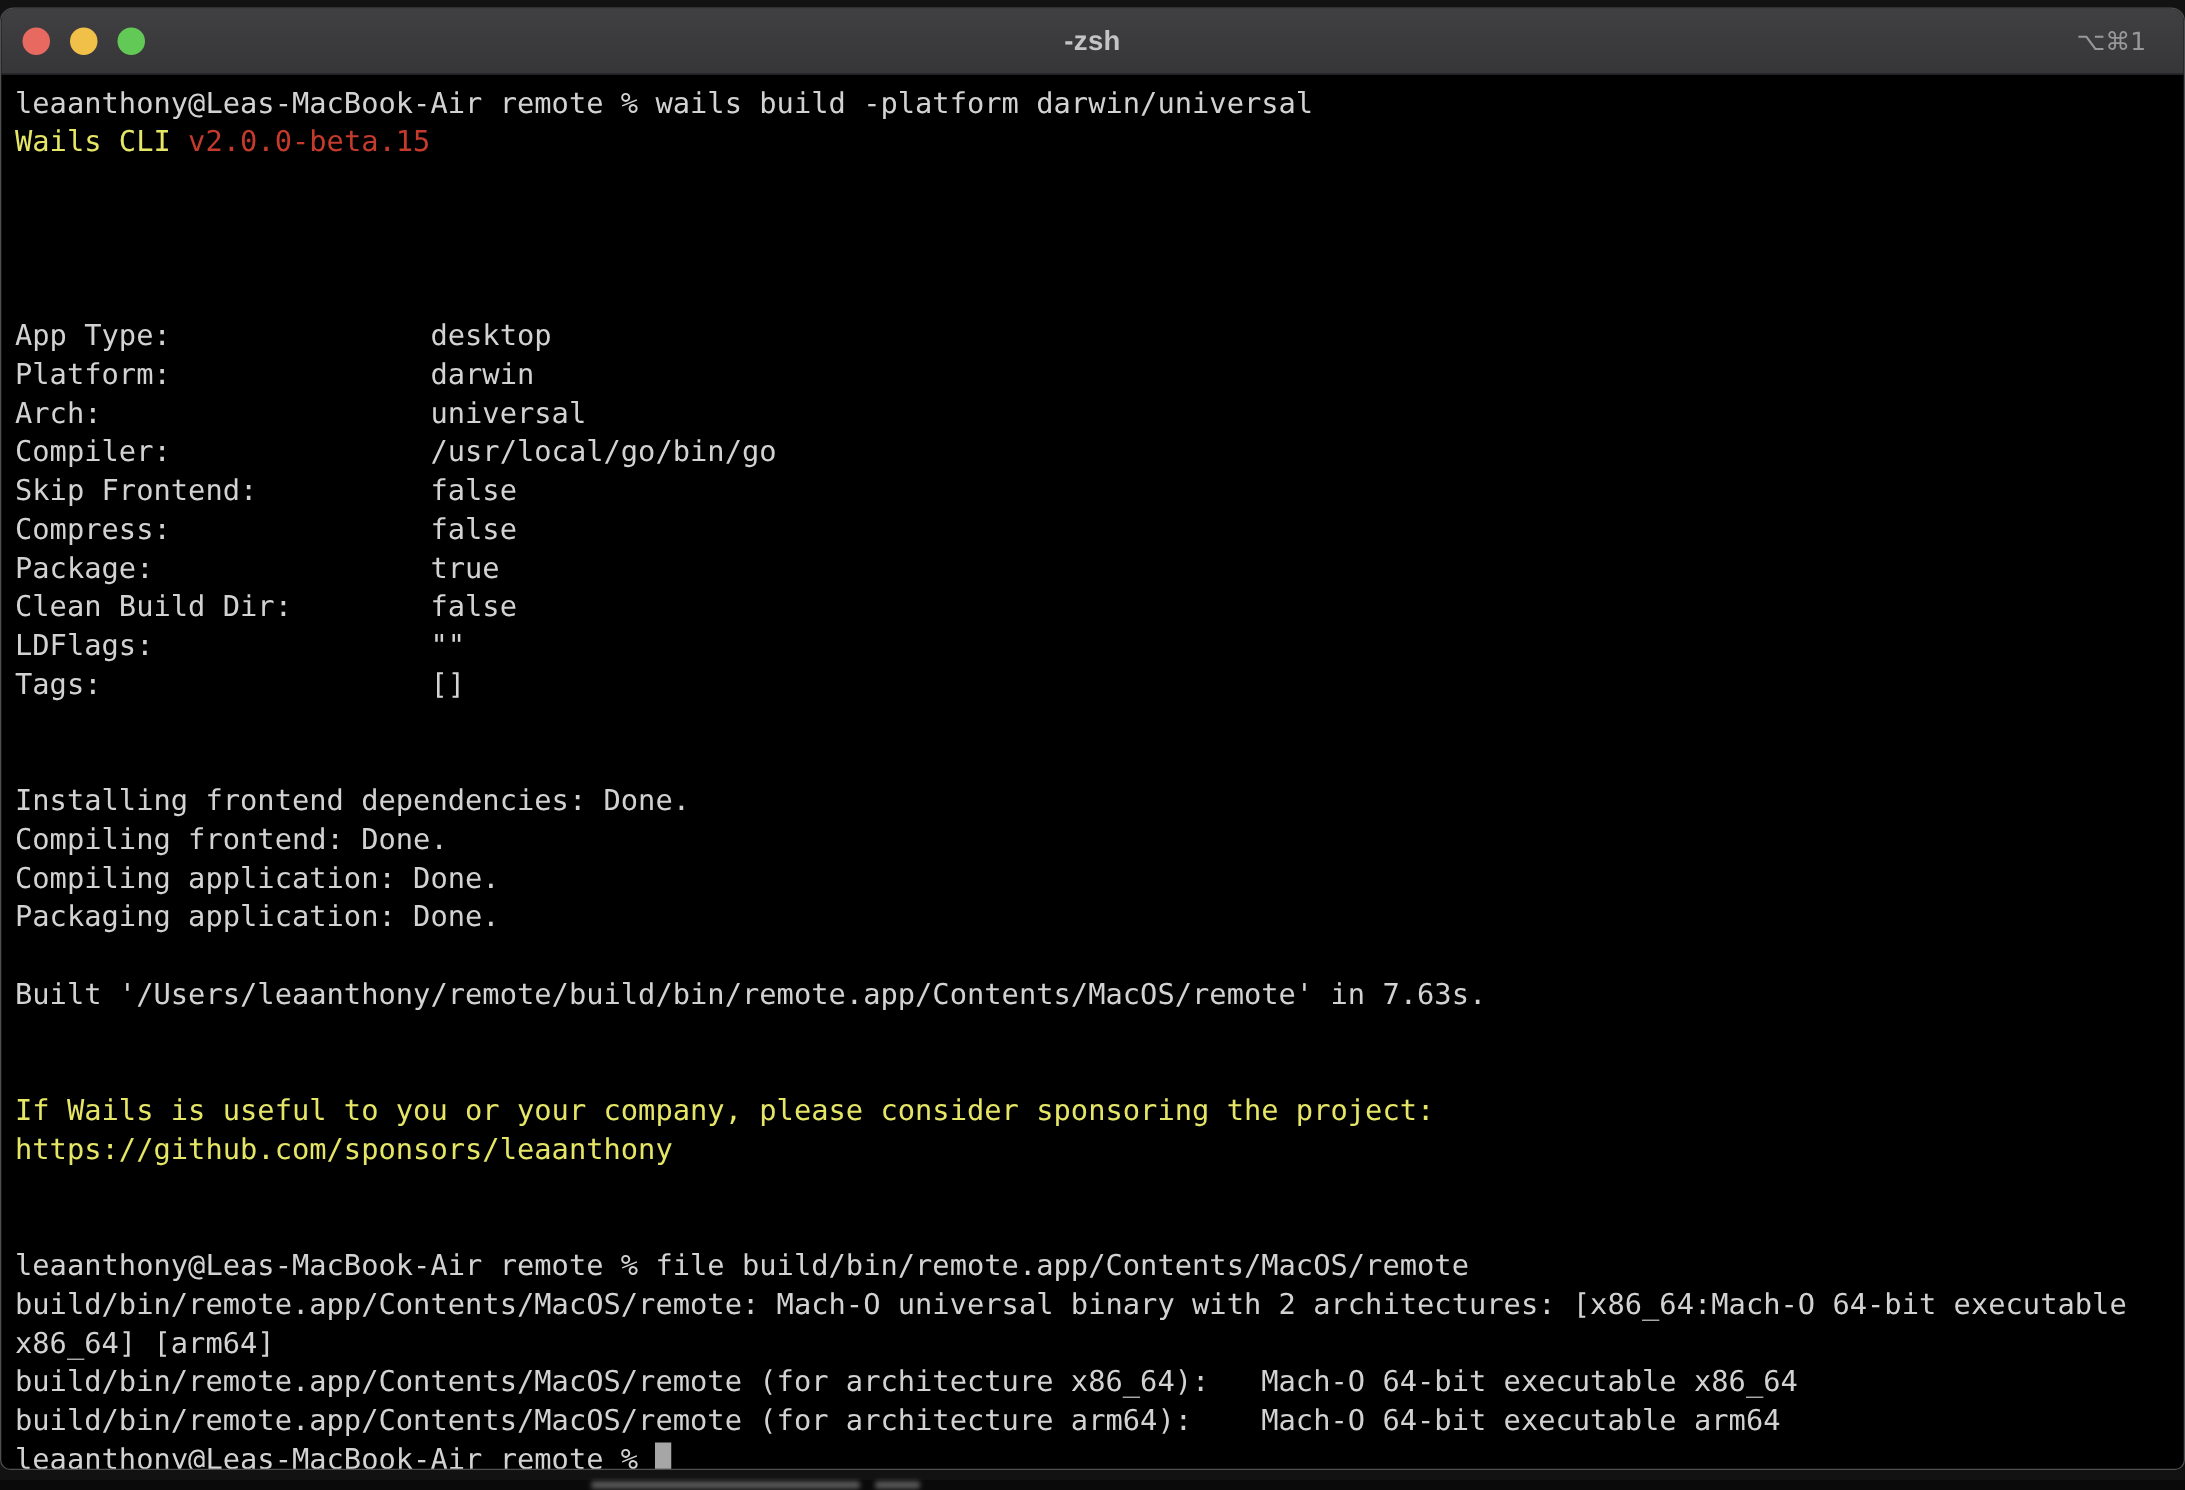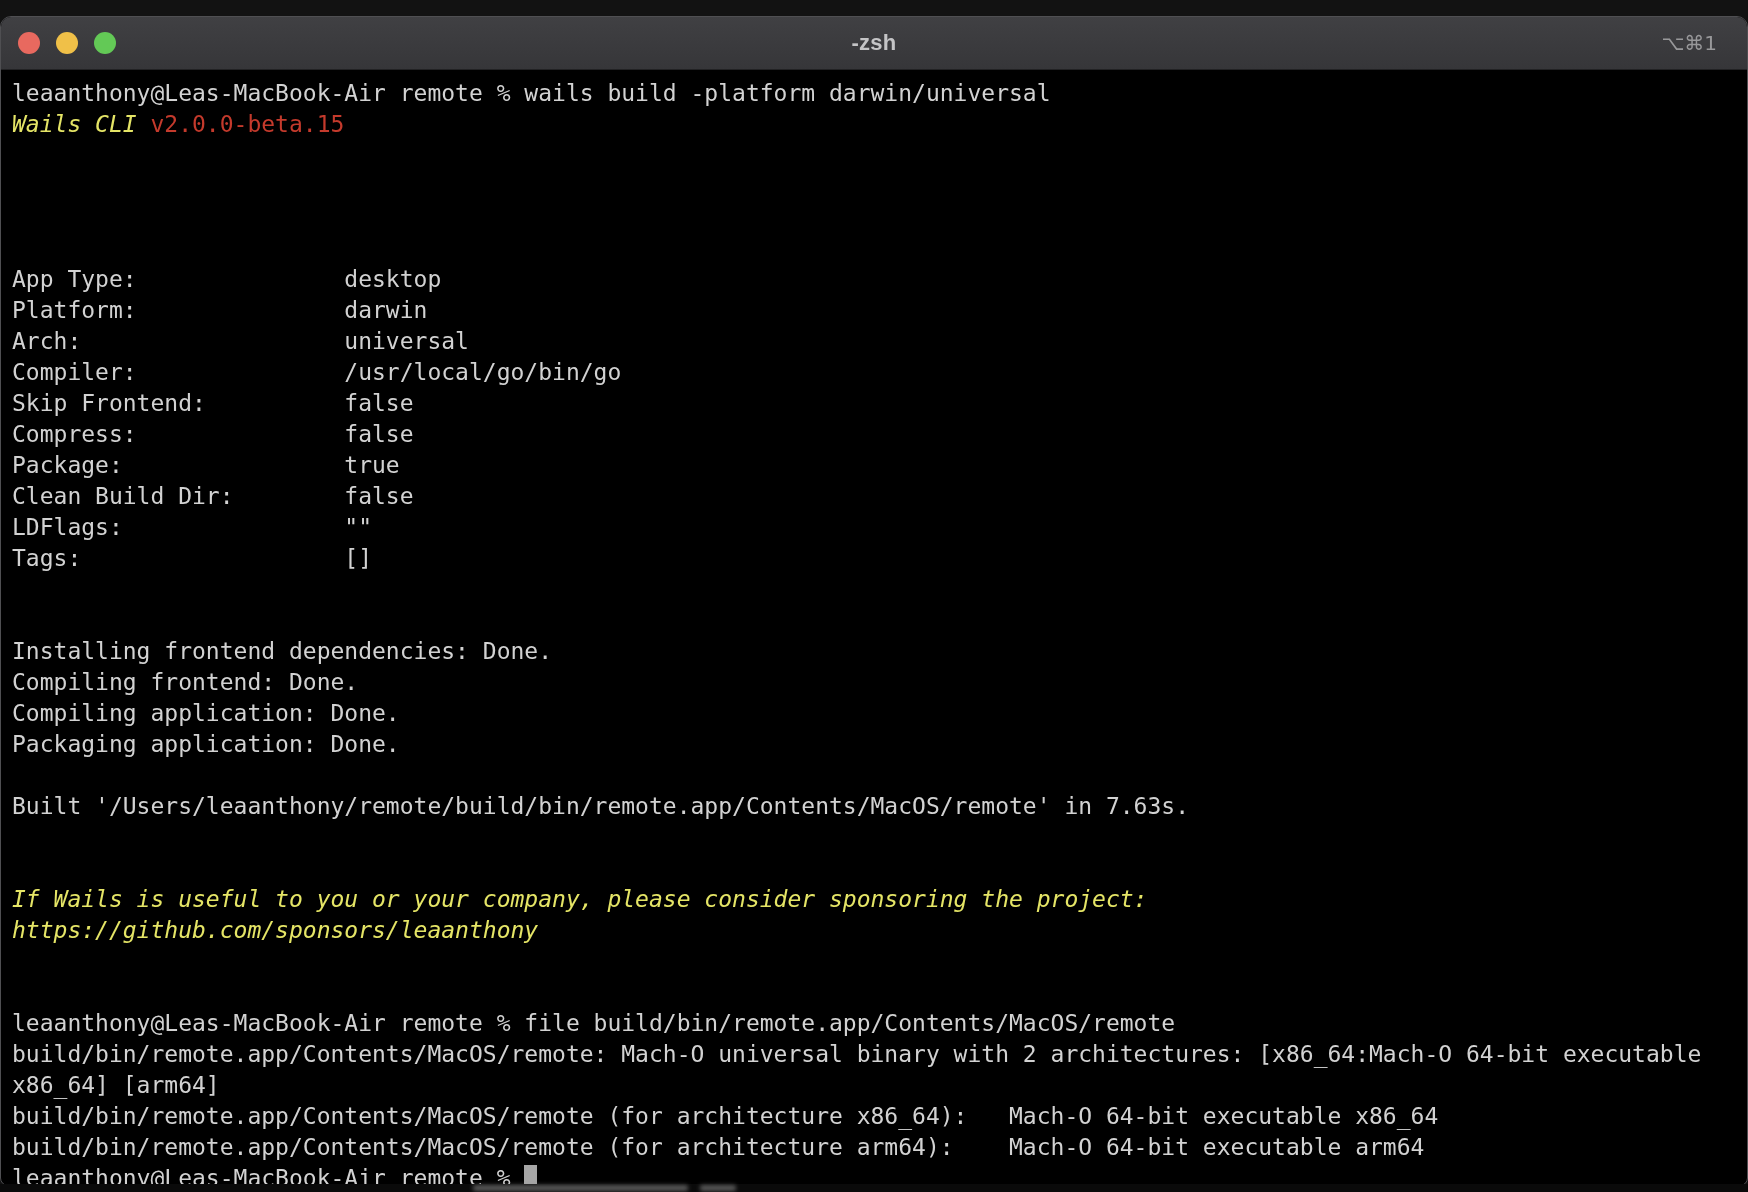--- a/index.html
+++ b/index.html
@@ -4,21 +4,21 @@
 <style>
   html,body{margin:0;padding:0;}
   body{
     width:1748px;height:1192px;
     background:#121212;
     overflow:hidden;
     position:relative;
     font-family:"DejaVu Sans Mono",monospace;
   }
   .window{
-    position:absolute;left:0;top:16px;
+    position:absolute;left:0;top:6px;
     width:1748px;height:1170px;
     box-sizing:border-box;
     background:var(--terminal-bg,#000);
     border:1px solid var(--titlebar-border,#4f4f52);
     border-radius:11px 11px 8px 8px;
     overflow:hidden;
   }
   .titlebar{
     height:52px;
     background:linear-gradient(#404043,#363639);
@@ -48,21 +48,21 @@
   }
   .screen{
     padding:8px 16px 0 11px;
     font-size:23px;
     line-height:31px;
     white-space:pre;
     color:var(--default-text,#d2d2d2);
   }
   .row{height:31px;white-space:pre;}
   .c-fg{color:var(--default-text,#d2d2d2);}
-  .c-yellow{color:var(--yellow-text,#e5e566);font-style:italic;}
+  .c-yellow{color:var(--yellow-text,#e5e566);}
   .c-red{color:var(--red-text,#c43a2c);text-align:right;}
   .cursor{
     display:inline-block;
     width:13px;height:25px;
     margin-bottom:-4px;
     background:var(--cursor,#a6a6a6);
   }
   .behind-strip{
     position:absolute;left:0;top:1184px;width:1748px;height:8px;
     background:#0a0a0a;

